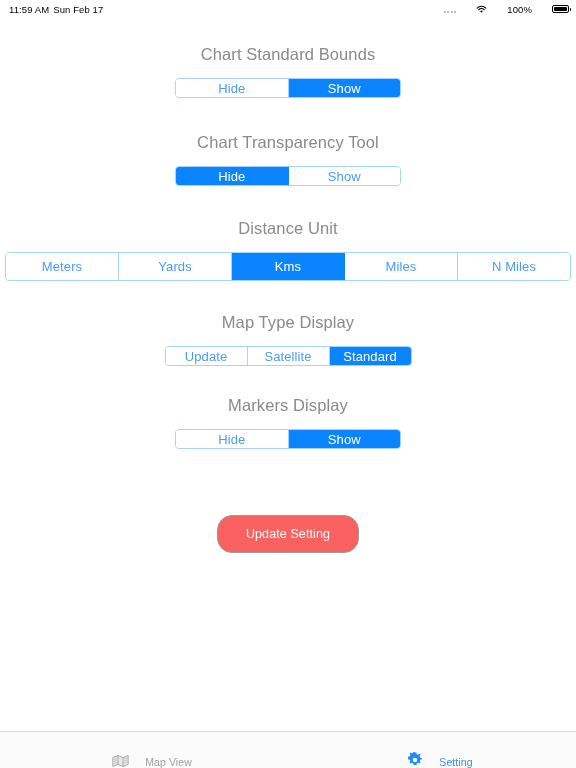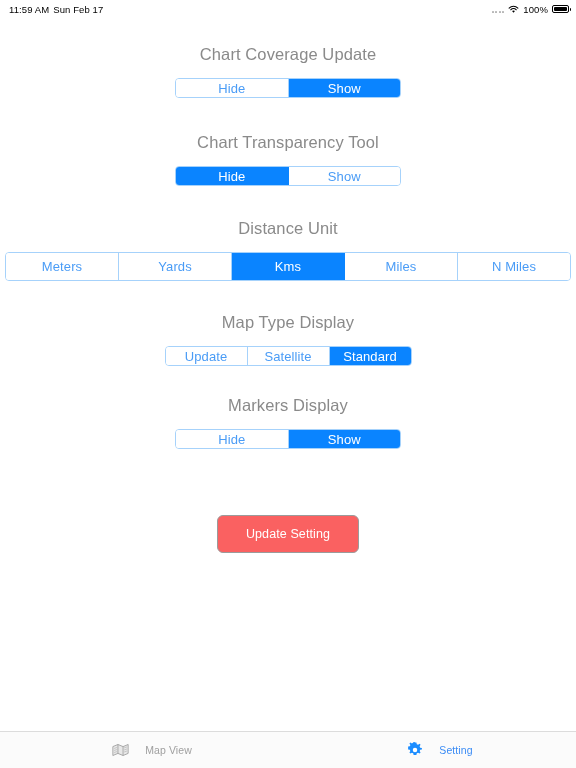--- a/index.html
+++ b/index.html
@@ -28,21 +28,21 @@
     flex: 0 0 18px;
     display: flex;
     align-items: center;
     justify-content: space-between;
     padding: 0 7px 0 9px;
     font-size: 9.5px;
     color: #000000;
     letter-spacing: 0.1px;
   }
   .status-left { display: flex; align-items: center; gap: 4px; }
-  .status-right { display: flex; align-items: center; gap: 4px; }
+  .status-right { display: flex; align-items: center; gap: 20px; }
 
   .sig-dots { display: flex; align-items: flex-end; gap: 1.5px; height: 7px; }
   .sig-dots i {
     display: block; width: 2px; background: #b8b8b8; border-radius: 0.5px;
   }
   .sig-dots i:nth-child(1) { height: 2px; }
   .sig-dots i:nth-child(2) { height: 2px; }
   .sig-dots i:nth-child(3) { height: 2px; }
   .sig-dots i:nth-child(4) { height: 2px; }
 
@@ -132,21 +132,21 @@
   .update-wrap {
     margin-top: 66px;
     display: flex;
     justify-content: center;
   }
   .update-btn {
     width: 142px;
     height: 38px;
     background: #fa6161;
     border: 1px solid #9b9b9b;
-    border-radius: 6px;
+    border-radius: 15px;
     color: #ffffff;
     font-size: 12.5px;
     font-family: "Liberation Sans", sans-serif;
     display: flex;
     align-items: center;
     justify-content: center;
     cursor: default;
     letter-spacing: 0.1px;
   }
 
@@ -154,21 +154,21 @@
   .tabbar {
     flex: 0 0 37px;
     height: 37px;
     border-top: 1px solid #dcdcdc;
     display: flex;
     background: #fbfbfb;
   }
   .tab {
     flex: 1 1 0;
     display: flex;
-    align-items: center;
+    align-items: flex-end;
     justify-content: center;
     gap: 16px;
     cursor: default;
     padding-left: 16px;
   }
   .tab-label { font-size: 10.5px; letter-spacing: 0.1px; }
   .tab.inactive .tab-label { color: #a0a0a0; }
   .tab.active .tab-label { color: #3b8cf5; }
   .tab-icon { display: flex; align-items: center; justify-content: center; }
 </style>
@@ -199,21 +199,21 @@
       <span class="batt-pct">100%</span>
       <span class="batt">
           <i></i>
         </span>
     </div>
   </div>
 
   <div class="content">
 
     <div class="section">
-      <div class="section-title">Chart Coverage Update</div>
+      <div class="section-title">Chart Standard Bounds</div>
       <div class="seg w226">
         <div class="seg-item">Hide</div>
         <div class="seg-item selected">Show</div>
       </div>
     </div>
 
     <div class="gap-a"></div>
 
     <div class="section">
       <div class="section-title">Chart Transparency Tool</div>

